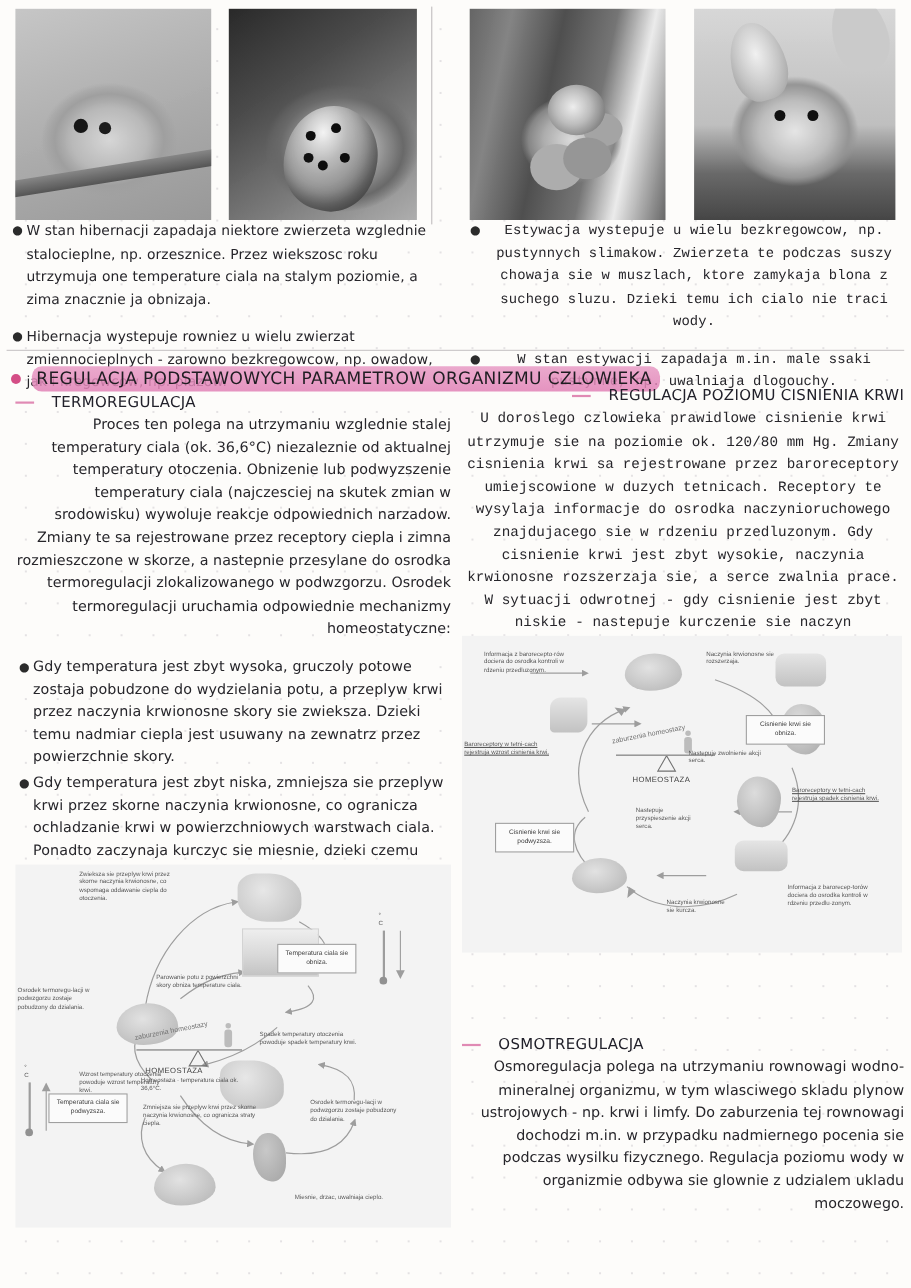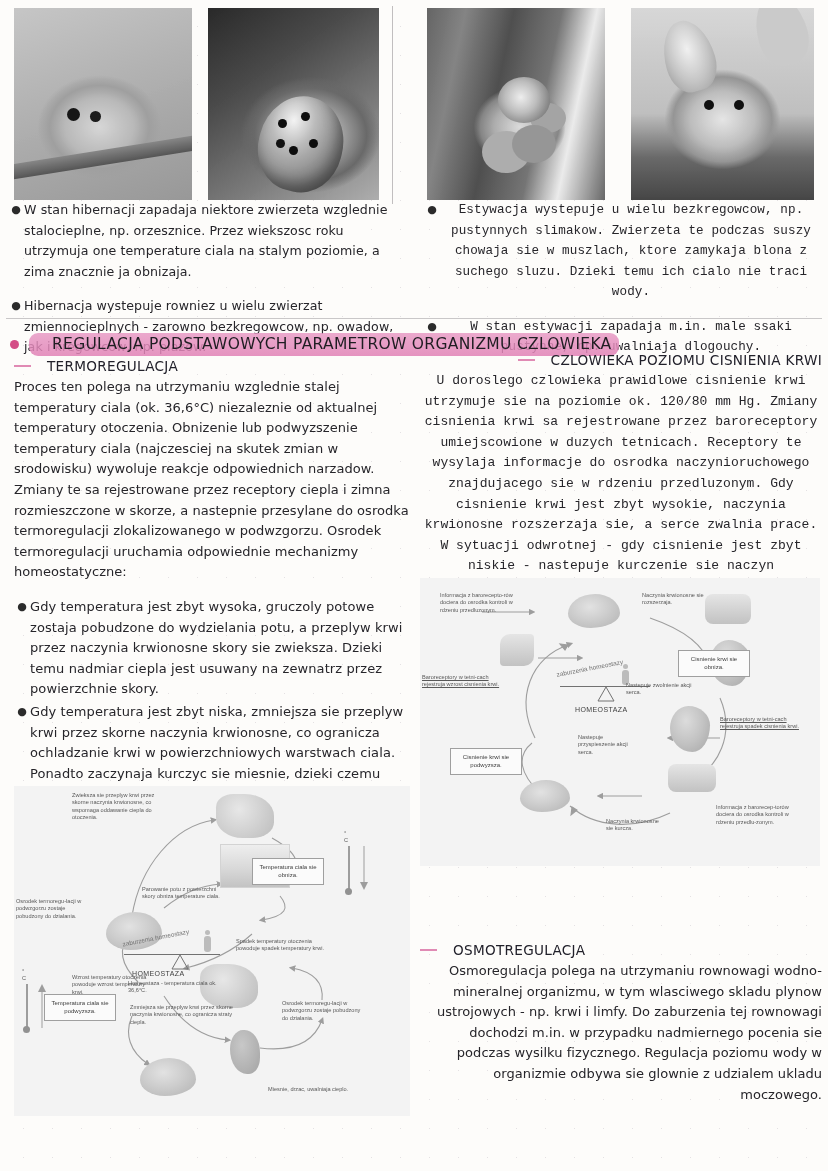--- a/index.html
+++ b/index.html
@@ -135,21 +135,21 @@
     position:absolute; top:333px; left:10px;
     display:flex; align-items:center; gap:8px;
   }
   .heading-dot {
     width: 9px; height: 9px; border-radius:50%;
     background:#d44e86; flex:0 0 auto; margin-right: 2px;
   }
   .heading-text {
     font-size: 15.5px; letter-spacing:.3px; color:#1f1d22;
     background: linear-gradient(180deg, rgba(231,151,195,.82), rgba(225,130,182,.86));
-    padding: 2px 7px 3px 23px; border-radius: 9px;
+    padding: 2px 7px 3px 4px; border-radius: 9px;
     white-space: nowrap;
   }
 
   
   .col { position:absolute; }
   .col-left  { left: 14px;  top: 358px; width: 396px; }
   .col-right { left: 420px; top: 352px; width: 402px; text-align:right; }
 
   .sub-head {
     display:flex; align-items:center; gap:16px;
@@ -157,21 +157,21 @@
     margin-bottom: 3px;
   }
   .col-right .sub-head { justify-content: flex-end; }
   .dash {
     display:inline-block; width: 17px; height: 1.6px; background:#e08ab4;
     flex: 0 0 auto;
   }
   .body-text {
     font-size: 13px; line-height: 20.6px; color:#26252a; letter-spacing:.05px;
   }
-  .col-left .body-text { text-align: left; }
+  .col-left .body-text { text-align: right; }
   .col-right .body-text { text-align: center; font-family: Liberation Mono, monospace; }
 
   .list { margin-top: 14px; }
   .list .bullet-row { margin-bottom: 2px; }
   .list .bullet-dot { line-height: 20.6px; }
   .list .bullet-text { font-size: 13px; line-height: 20.6px; }
 
   
   .diagram {
     position:absolute;
@@ -284,21 +284,21 @@
       <div class="bullet-row">
         <span class="bullet-dot">●</span>
         <span class="bullet-text">Gdy temperatura jest zbyt niska, zmniejsza sie przeplyw krwi przez skorne naczynia krwionosne, co ogranicza ochladzanie krwi w powierzchniowych warstwach ciala. Ponadto zaczynaja kurczyc sie miesnie, dzieki czemu zachodzi wzmozona produkcja ciepla.</span>
       </div>
     </div>
   </div>
 
   <div class="col col-right">
     <div class="sub-head">
       <span class="dash"></span>
-      <span>CZLOWIEKA POZIOMU CISNIENIA KRWI</span>
+      <span>REGULACJA POZIOMU CISNIENIA KRWI</span>
     </div>
     <div class="body-text">U doroslego czlowieka prawidlowe cisnienie krwi utrzymuje sie na poziomie ok. 120/80 mm Hg. Zmiany cisnienia krwi sa rejestrowane przez baroreceptory umiejscowione w duzych tetnicach. Receptory te wysylaja informacje do osrodka naczynioruchowego znajdujacego sie w rdzeniu przedluzonym. Gdy cisnienie krwi jest zbyt wysokie, naczynia krwionosne rozszerzaja sie, a serce zwalnia prace. W sytuacji odwrotnej - gdy cisnienie jest zbyt niskie - nastepuje kurczenie sie naczyn krwionosnych i przyspieszenie pracy serca.</div>
   </div>
 
   <div class="col" style="left:420px; top:942px; width:402px; text-align:right;">
     <div class="sub-head">
       <span class="dash"></span>
       <span>OSMOTREGULACJA</span>
     </div>
     <div class="body-text" style="text-align:right">Osmoregulacja polega na utrzymaniu rownowagi wodno-mineralnej organizmu, w tym wlasciwego skladu plynow ustrojowych - np. krwi i limfy. Do zaburzenia tej rownowagi dochodzi m.in. w przypadku nadmiernego pocenia sie podczas wysilku fizycznego. Regulacja poziomu wody w organizmie odbywa sie glownie z udzialem ukladu moczowego.</div>

